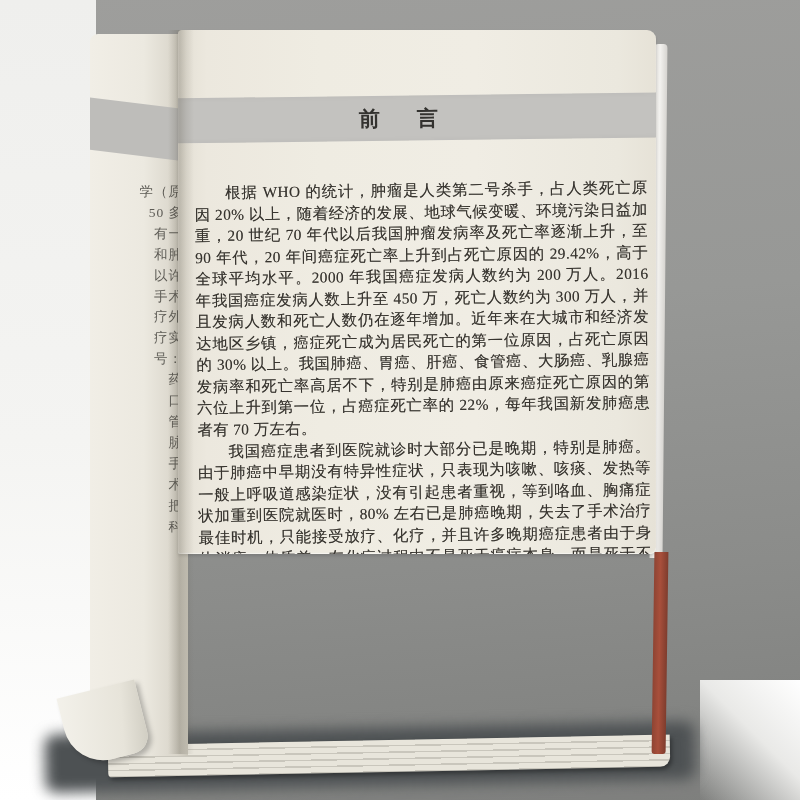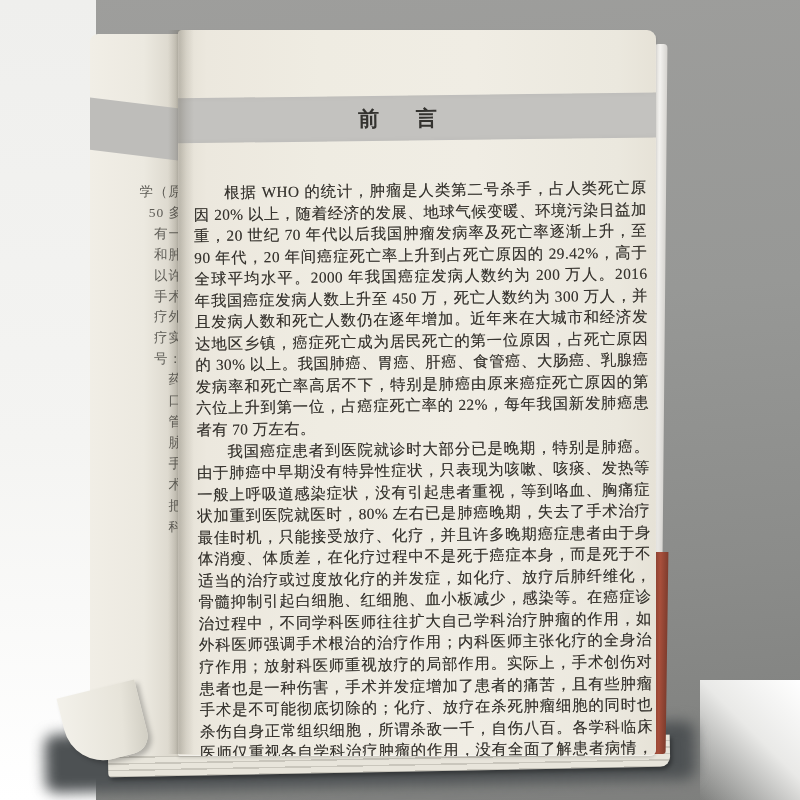--- a/index.html
+++ b/index.html
@@ -41,21 +41,21 @@
     background:linear-gradient(100deg,#f3f1ea 0%,#e7e4da 70%,#cfccc1 100%);
     transform:rotate(-14deg);border-radius:0 0 18px 40px;
     box-shadow:3px 4px 5px rgba(0,0,0,.25);}
 
   
   .gutter-shadow{position:absolute;left:168px;top:30px;width:26px;height:724px;
     background:linear-gradient(90deg,rgba(90,85,72,0) 0%,rgba(90,85,72,.28) 45%,rgba(90,85,72,.12) 70%,rgba(90,85,72,0) 100%);
     z-index:4;}
 
   
-  .right-page{position:absolute;left:178px;top:30px;width:478px;height:726px;
+  .right-page{position:absolute;left:178px;top:30px;width:478px;height:524px;
     background:linear-gradient(90deg,#e3dfd4 0%,#ece8de 6%,#efece2 30%,#f0ede4 62%,#ebe8de 92%,#e6e2d7 100%);
     border-radius:4px 9px 6px 2px;
     box-shadow:0 -1px 1px rgba(255,255,255,.5) inset, 0 2px 3px rgba(0,0,0,.12);
     z-index:3;overflow:hidden;}
   .page-inner{position:absolute;left:0;top:0;width:100%;height:100%;
     transform:rotate(-0.7deg);transform-origin:40% 40%;}
 
   .header-band{position:absolute;left:-10px;right:-10px;top:66px;height:45px;
     background:#c3c2bf;
     box-shadow:0 0 6px rgba(0,0,0,.04) inset;}

